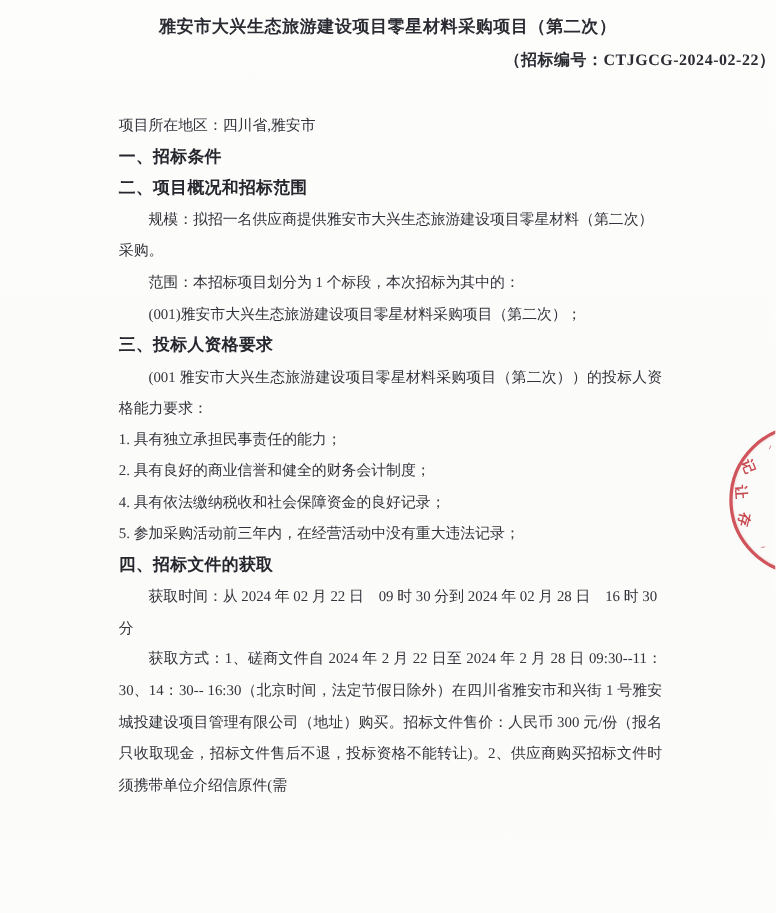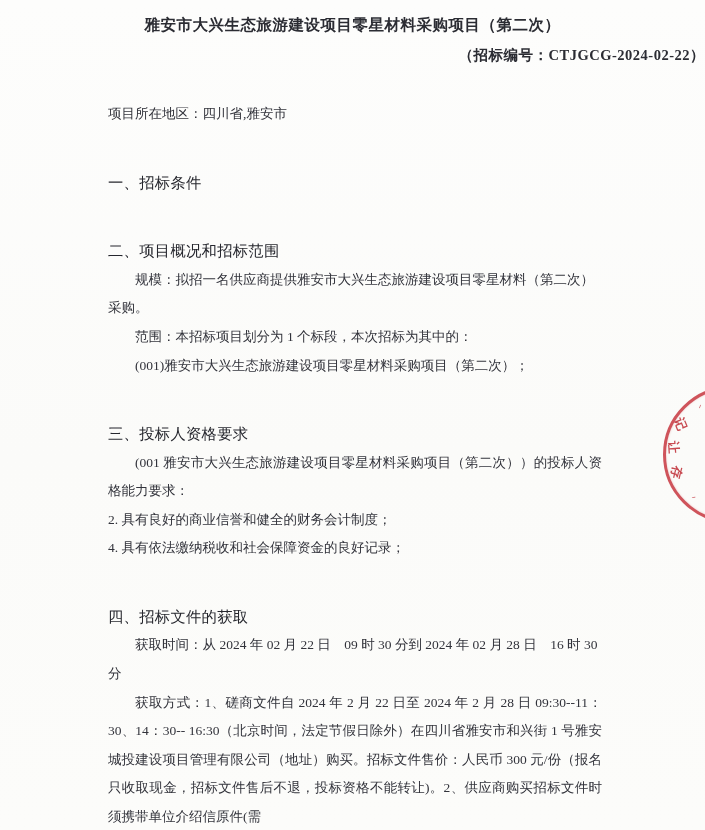--- a/index.html
+++ b/index.html
@@ -34,25 +34,24 @@
   }
   .content {
     width: 494px;
     margin: 34px 0 0 108px;
     font-size: 13.5px;
   }
   .content p, .content h2 { margin: 0; }
   .loc { line-height: 28.6px; }
   h2.sec {
     font-size: 15.3px;
-    font-weight: 400;
+    font-weight: 700;
     line-height: 28.6px;
     color: #26272e;
     letter-spacing: 0.3px;
-    margin-top: 40px;
   }
   .para {
     line-height: 28.6px;
     text-indent: 2em;
     text-align: justify;
   }
   .line {
     line-height: 28.6px;
     text-indent: 2em;
   }
@@ -101,22 +100,24 @@
 
     <h2 class="sec">一、招标条件</h2>
 
     <h2 class="sec">二、项目概况和招标范围</h2>
     <p class="line">规模：拟招一名供应商提供雅安市大兴生态旅游建设项目零星材料（第二次）采购。</p>
     <p class="line">范围：本招标项目划分为 1 个标段，本次招标为其中的：</p>
     <p class="line">(001)雅安市大兴生态旅游建设项目零星材料采购项目（第二次）；</p>
 
     <h2 class="sec">三、投标人资格要求</h2>
     <p class="para">(001 雅安市大兴生态旅游建设项目零星材料采购项目（第二次））的投标人资格能力要求：</p>
+    <p class="item">1. 具有独立承担民事责任的能力；</p>
     <p class="item">2. 具有良好的商业信誉和健全的财务会计制度；</p>
     <p class="item">4. 具有依法缴纳税收和社会保障资金的良好记录；</p>
+    <p class="item">5. 参加采购活动前三年内，在经营活动中没有重大违法记录；</p>
 
     <h2 class="sec">四、招标文件的获取</h2>
     <p class="line">获取时间：从 2024 年 02 月 22 日　09 时 30 分到 2024 年 02 月 28 日　16 时 30 分</p>
     <p class="para">获取方式：1、磋商文件自 2024 年 2 月 22 日至 2024 年 2 月 28 日 09:30--11：30、14：30-- 16:30（北京时间，法定节假日除外）在四川省雅安市和兴街 1 号雅安城投建设项目管理有限公司（地址）购买。招标文件售价：人民币 300 元/份（报名只收取现金，招标文件售后不退，投标资格不能转让)。2、供应商购买招标文件时须携带单位介绍信原件(需</p>
   </div>
 
   <div>
     <div class="seal-circle"></div>
     <span class="seal-char c1">记</span>
     <span class="seal-char c2">让</span>

